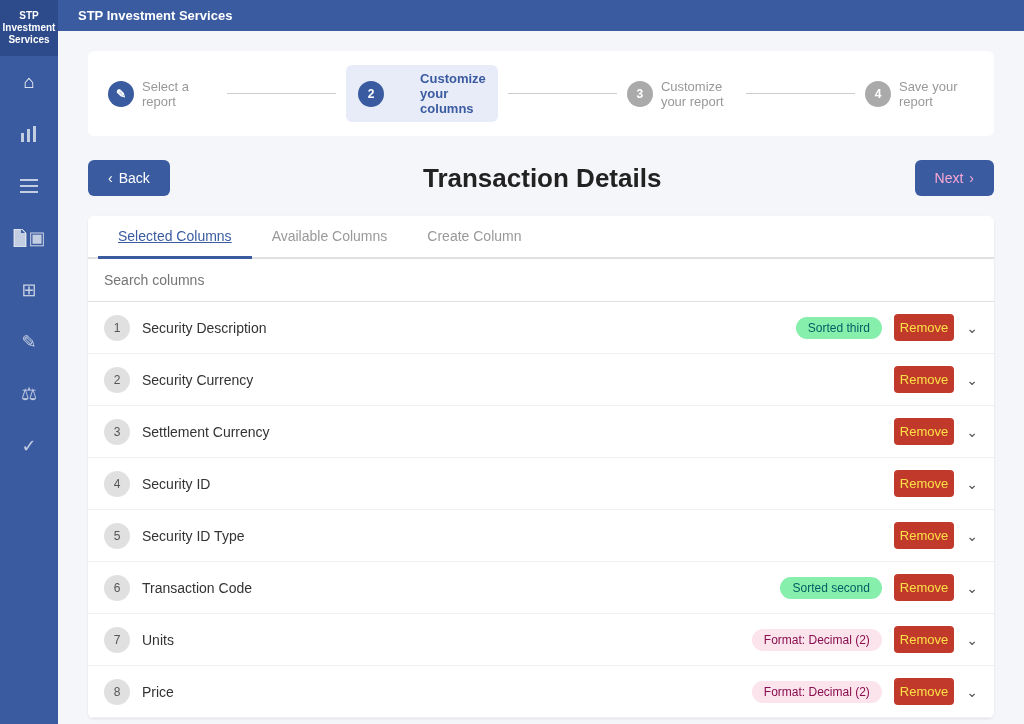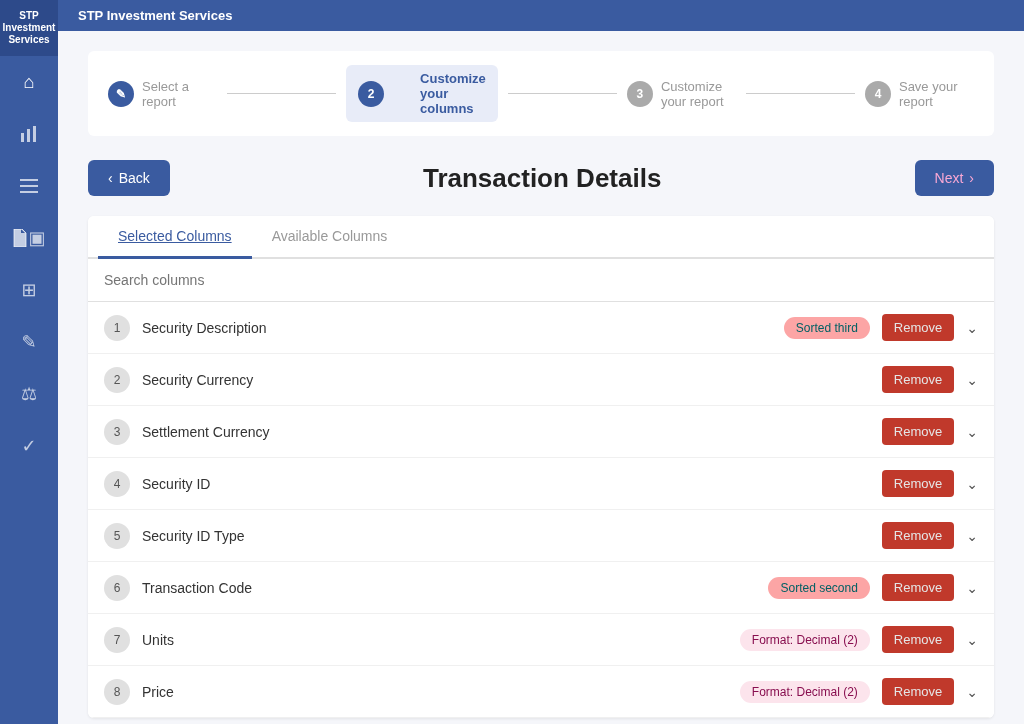--- a/index.html
+++ b/index.html
@@ -212,27 +212,27 @@
       flex: 1;
       font-size: 14px;
       color: #333;
     }
     .badge {
       padding: 4px 12px;
       border-radius: 20px;
       font-size: 12px;
       font-weight: 500;
     }
-    .badge-sort { background: #fca5a5; color: #006064; }
+    .badge-sort { background: #86efac; color: #006064; }
     .badge-format { background: #fce4ec; color: #880e4f; }
     .remove-btn {
       background: #c0392b;
-      color: #e5e5e5;
+      color: #fde047;
       border: none;
-      padding: 6px 12px;
+      padding: 6px 6px;
       border-radius: 4px;
       font-size: 13px;
       cursor: pointer;
       flex-shrink: 0;
     }
     .chevron-down {
       color: #555;
       font-size: 14px;
       cursor: pointer;
       flex-shrink: 0;
@@ -319,20 +319,21 @@
         <span>Next</span>
         <span>›</span>
       </button>
     </div>
 
     <div class="card">
 
       <div class="tabs">
         <div class="tab active">Selected Columns</div>
         <div class="tab">Available Columns</div>
+        <div class="tab">Create Column</div>
       </div>
 
       <div class="search-bar">
         <input type="text" placeholder="Search columns" style="">
       </div>
 
       <div class="column-list" id="column-list-container">
       <div class="column-row">
             <div class="row-number">1</div>
             <div class="row-name">Security Description</div>

